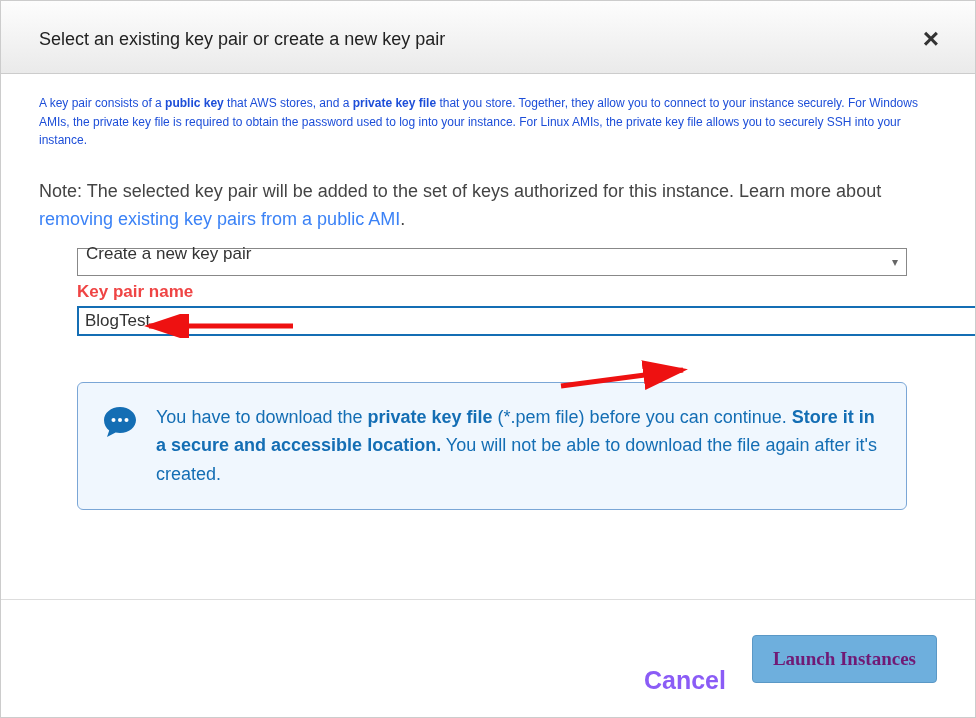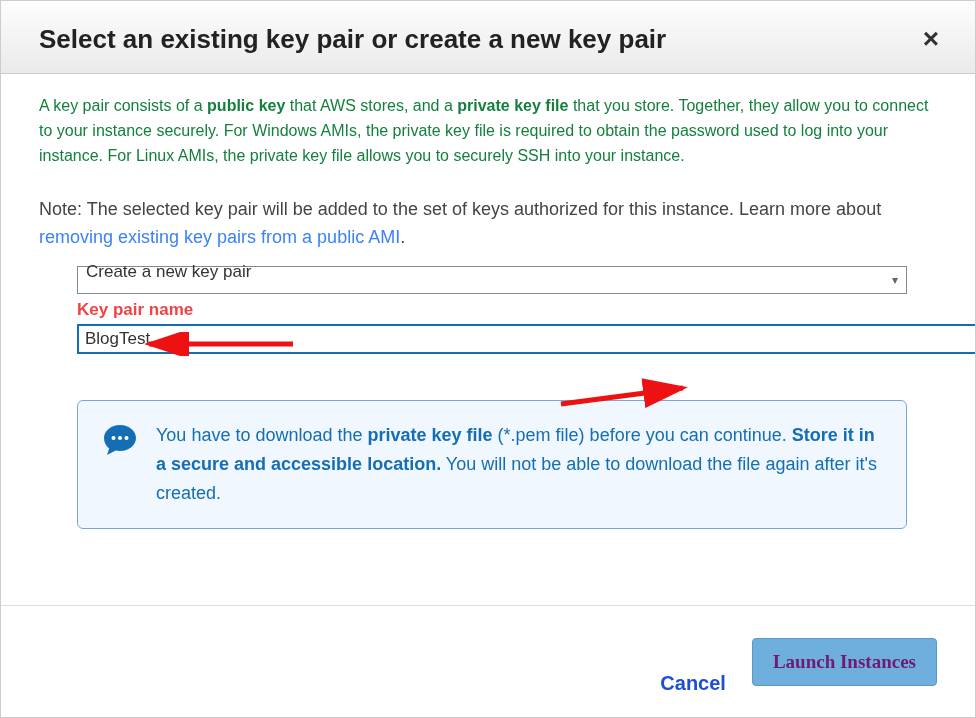--- a/index.html
+++ b/index.html
@@ -20,40 +20,40 @@
   }
   .dialog-header {
     background: linear-gradient(#fdfdfd,#eaeaea);
     border-bottom: 1px solid #ccc;
     padding: 22px 30px 18px 38px;
     display: flex;
     align-items: center;
     justify-content: space-between;
   }
   .dialog-title {
-    font-size: 26px;
-    font-weight: 700;
+    font-size: 18px;
+    font-weight: 400;
     color: #222;
   }
   .close-x {
     font-size: 28px;
     font-weight: 700;
     color: #333;
     cursor: pointer;
     padding: 0 6px;
   }
   .dialog-body {
     padding: 20px 38px 10px 38px;
     flex: 1;
     overflow: auto;
   }
   .desc {
-    font-size: 16px;
+    font-size: 12px;
     line-height: 1.55;
-    color: #15803d;
+    color: #1d4ed8;
     margin: 0 0 28px 0;
   }
   .desc b { font-weight: 700; }
   .note {
     font-size: 18px;
     line-height: 1.55;
     color: #444;
     margin: 0 0 14px 0;
   }
   .link { color: #3b82f6; text-decoration: none; }
@@ -137,23 +137,23 @@
   .info-text b { font-weight: 700; }
   .dialog-footer {
     border-top: 1px solid #ddd;
     padding: 22px 38px;
     display: flex;
     justify-content: flex-end;
     align-items: center;
     gap: 26px;
   }
   .cancel-link {
-    color: #1d4ed8;
-    font-weight: 700;
-    font-size: 20px;
+    color: #8b5cf6;
+    font-weight: 700;
+    font-size: 25px;
     cursor: pointer;
     margin-top: 44px;
   }
   .launch-btn {
     background: #6eafdd;
     border: 1px solid #5a98c6;
     color: #701a75;
     font-weight: 700;
     font-size: 19px;
     padding: 12px 20px;

